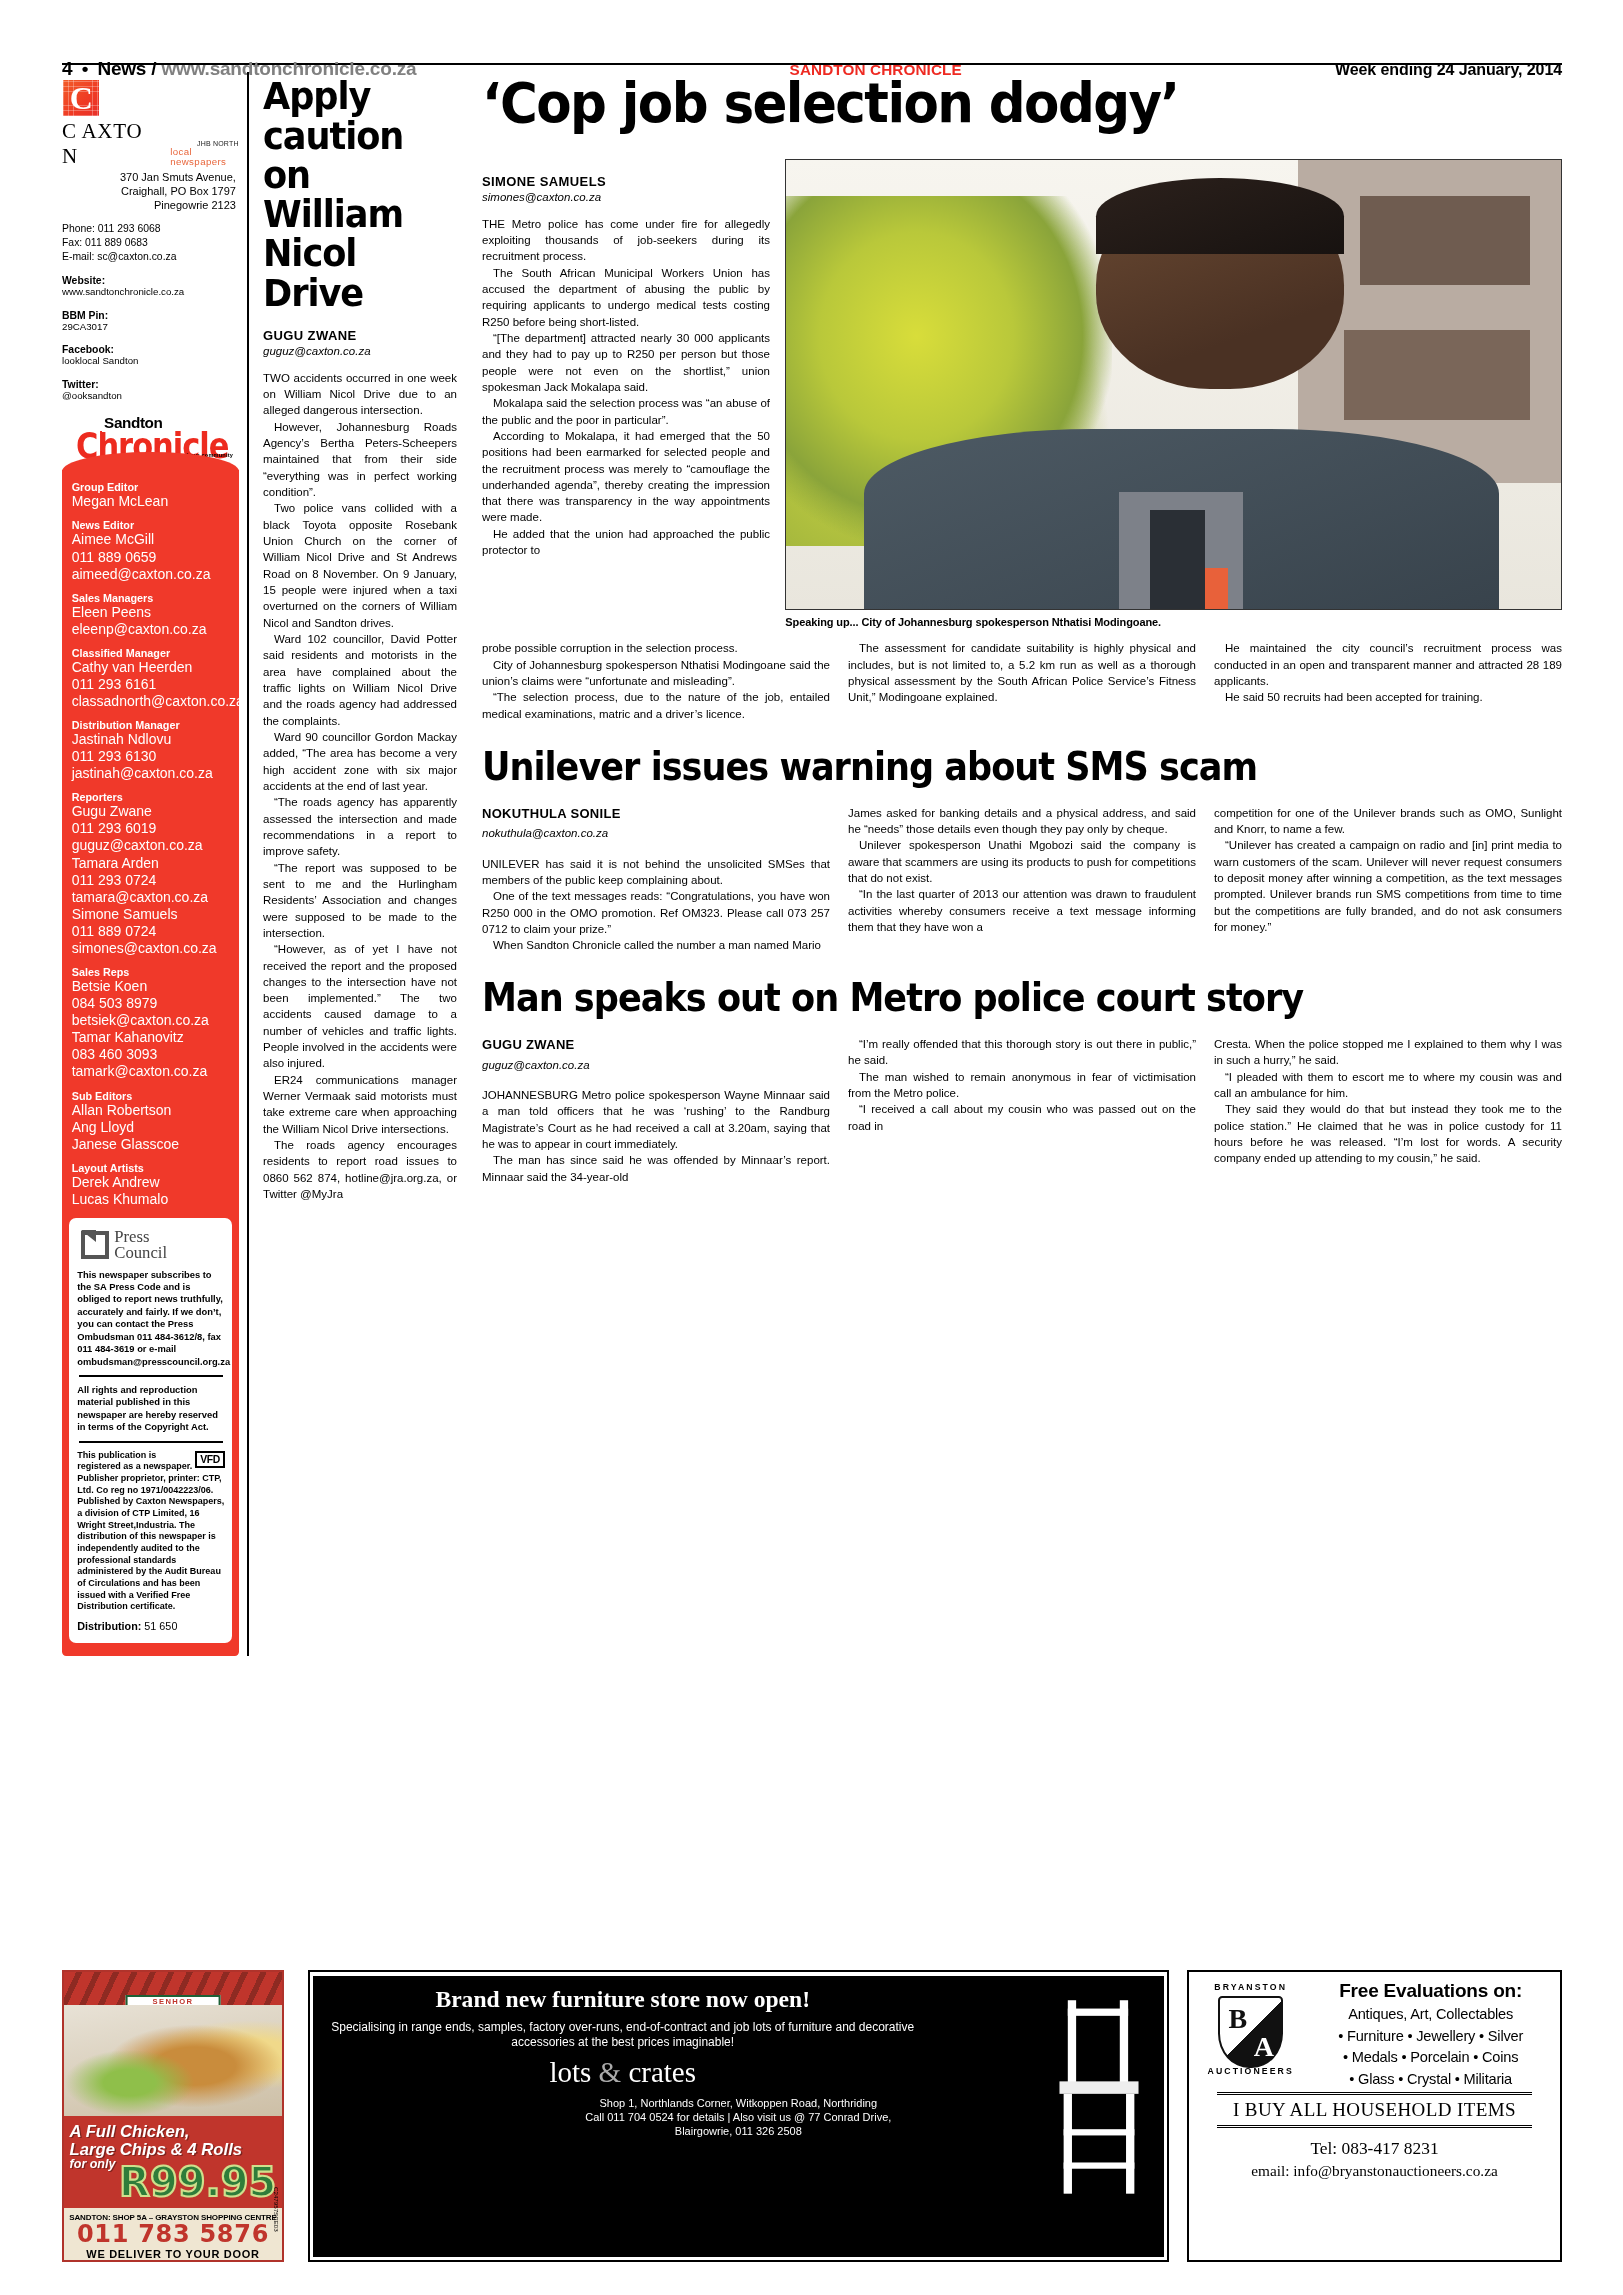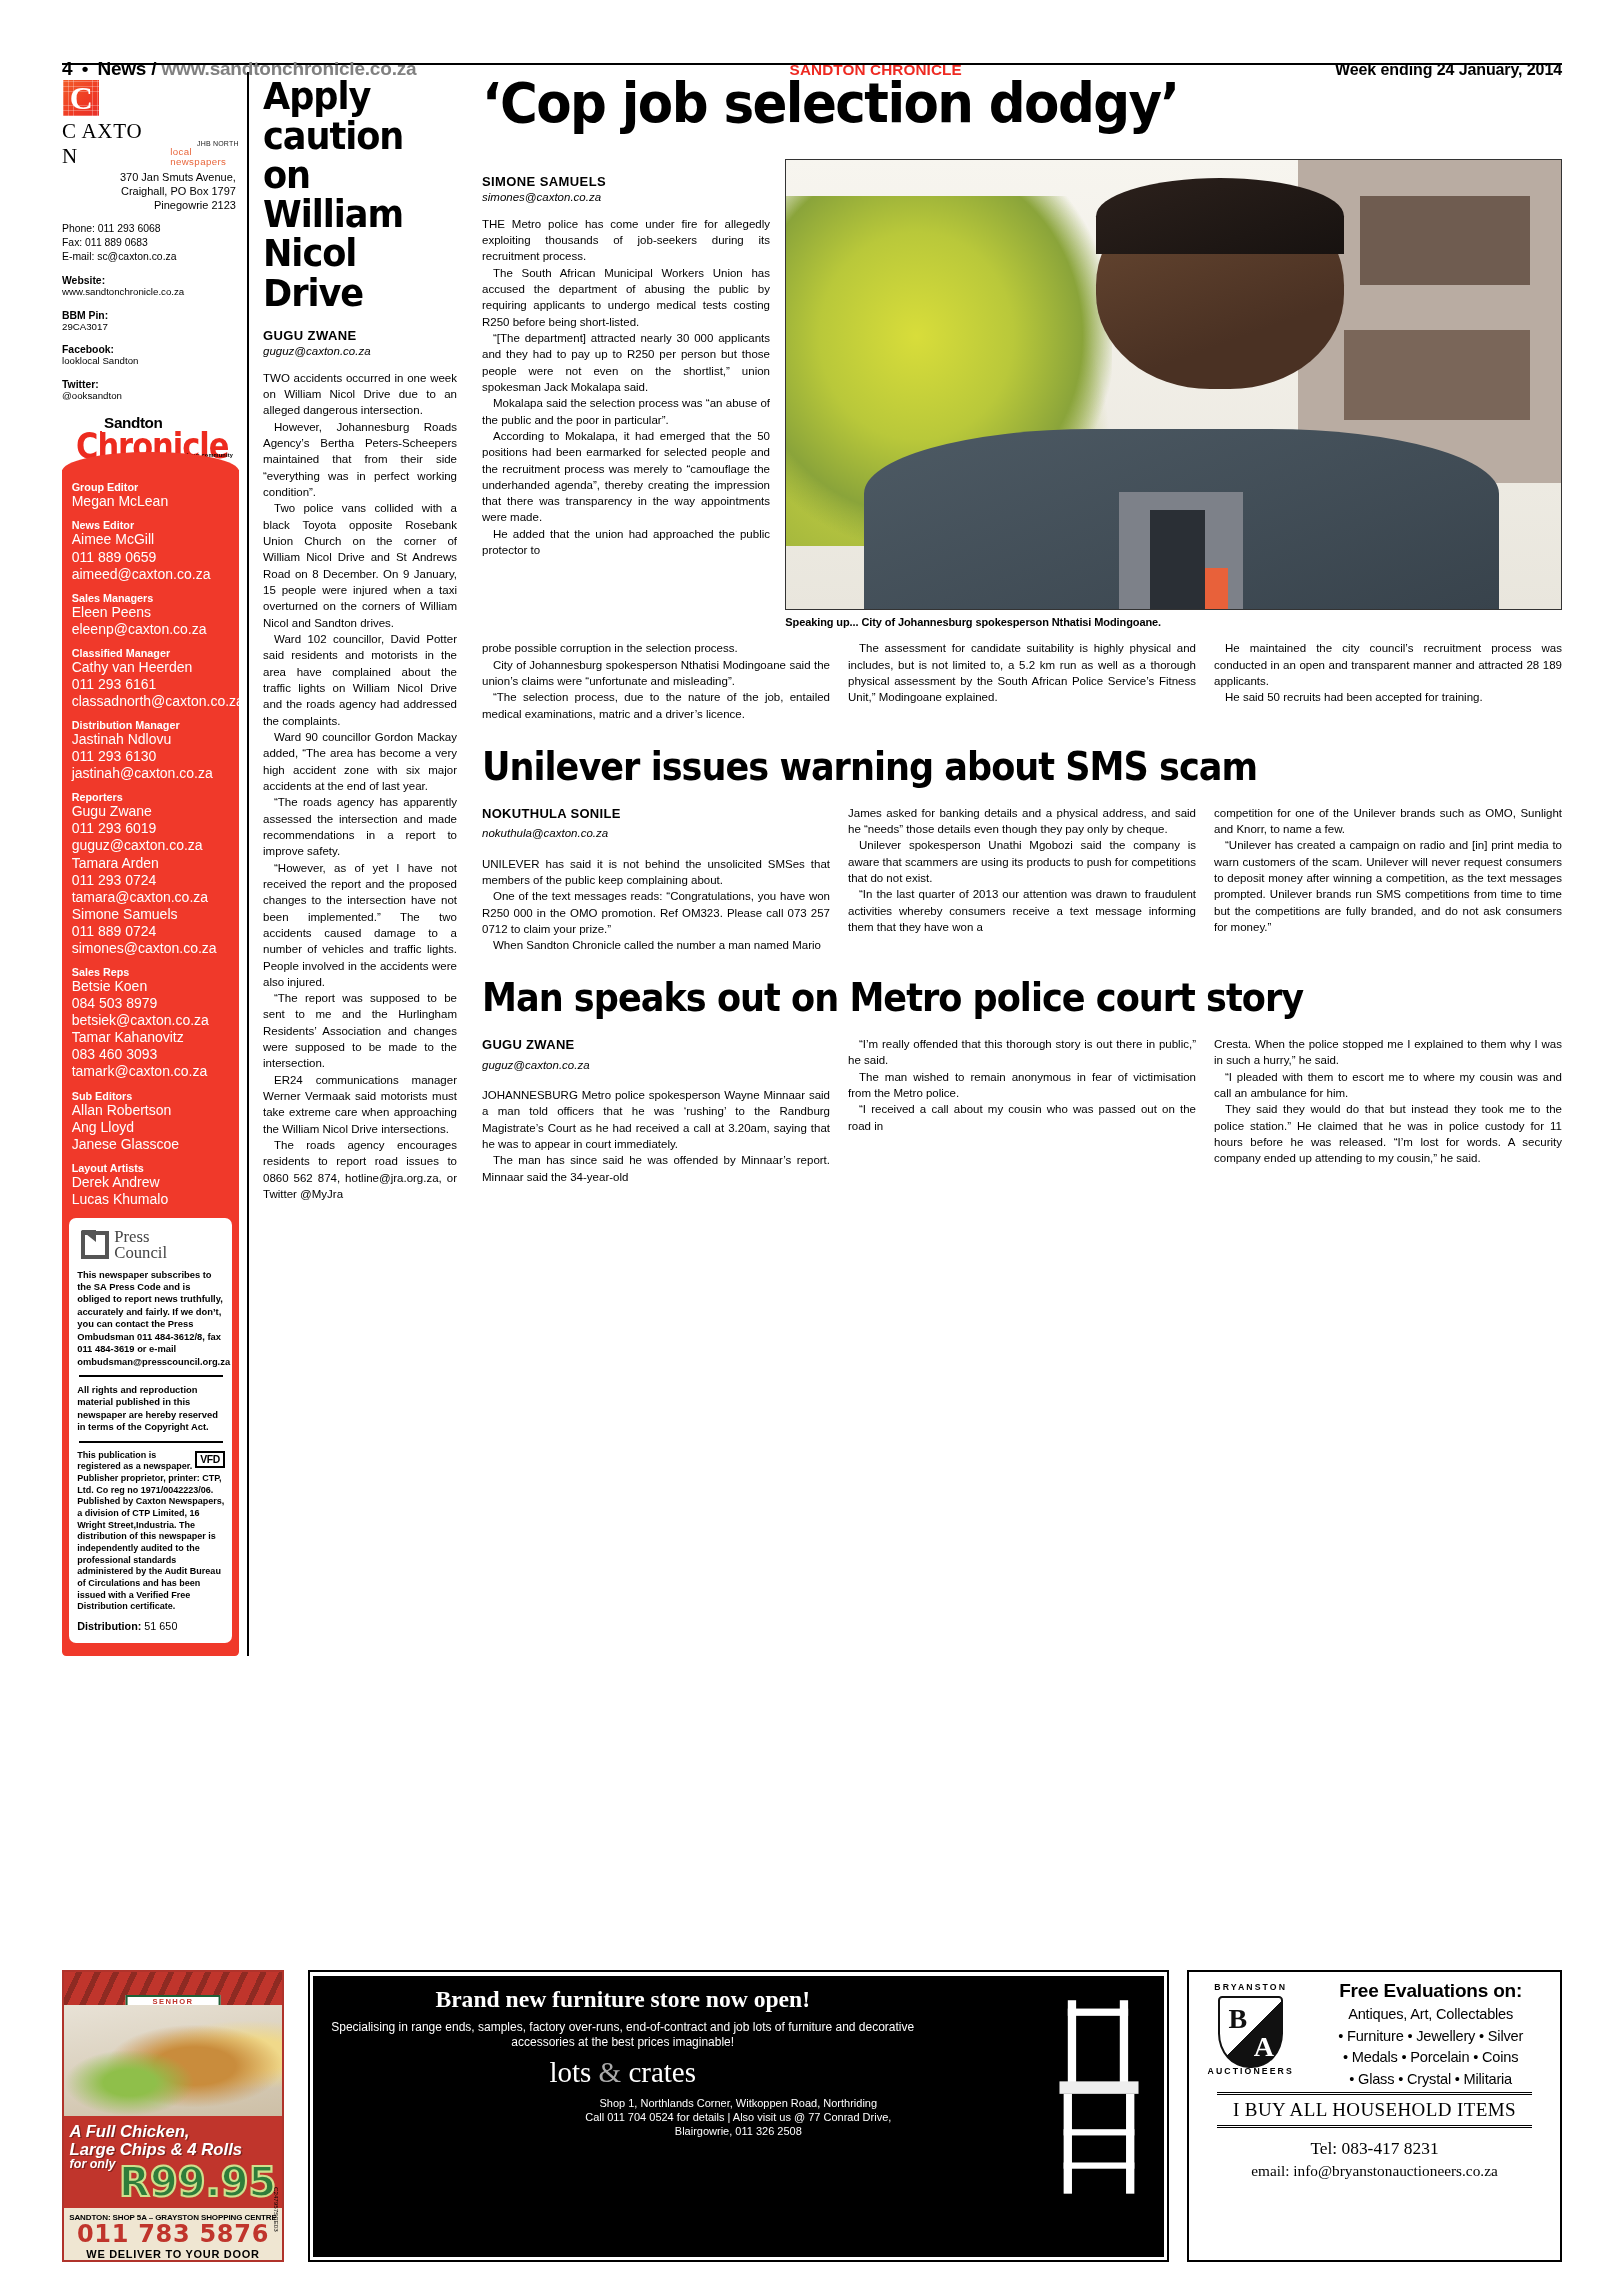--- a/index.html
+++ b/index.html
@@ -320,26 +320,26 @@
       </div>
     </div>
 
     <div class="col-will">
       <div class="wn-head">Apply caution on William Nicol Drive</div>
       <div class="byline">GUGU ZWANE</div>
       <div class="byline-mail">guguz@caxton.co.za</div>
       <div class="body-col" id="william-body">
           <p class="first">TWO accidents occurred in one week on William Nicol Drive due to an alleged dangerous intersection.</p>
           <p>However, Johannesburg Roads Agency’s Bertha Peters-Scheepers maintained that from their side “everything was in perfect working condition”.</p>
-          <p>Two police vans collided with a black Toyota opposite Rosebank Union Church on the corner of William Nicol Drive and St Andrews Road on 8 December. On 9 January, 15 people were injured when a taxi overturned on the corners of William Nicol and Sandton drives.</p>
+          <p>Two police vans collided with a black Toyota opposite Rosebank Union Church on the corner of William Nicol Drive and St Andrews Road on 8 November. On 9 January, 15 people were injured when a taxi overturned on the corners of William Nicol and Sandton drives.</p>
           <p>Ward 102 councillor, David Potter said residents and motorists in the area have complained about the traffic lights on William Nicol Drive and the roads agency had addressed the complaints.</p>
           <p>Ward 90 councillor Gordon Mackay added, “The area has become a very high accident zone with six major accidents at the end of last year.</p>
           <p>“The roads agency has apparently assessed the intersection and made recommendations in a report to improve safety.</p>
+          <p>“The report was supposed to be sent to me and the Hurlingham Residents’ Association and changes were supposed to be made to the intersection.</p>
           <p>“However, as of yet I have not received the report and the proposed changes to the intersection have not been implemented.” The two accidents caused damage to a number of vehicles and traffic lights. People involved in the accidents were also injured.</p>
-          <p>“The report was supposed to be sent to me and the Hurlingham Residents’ Association and changes were supposed to be made to the intersection.</p>
           <p>ER24 communications manager Werner Vermaak said motorists must take extreme care when approaching the William Nicol Drive intersections.</p>
           <p>The roads agency encourages residents to report road issues to 0860 562 874, hotline@jra.org.za, or Twitter @MyJra</p>
         </div>
     </div>
 
     <div class="col-right">
 
       <div class="cop-head">‘Cop job selection dodgy’</div>
 
       <div class="cop-top">

